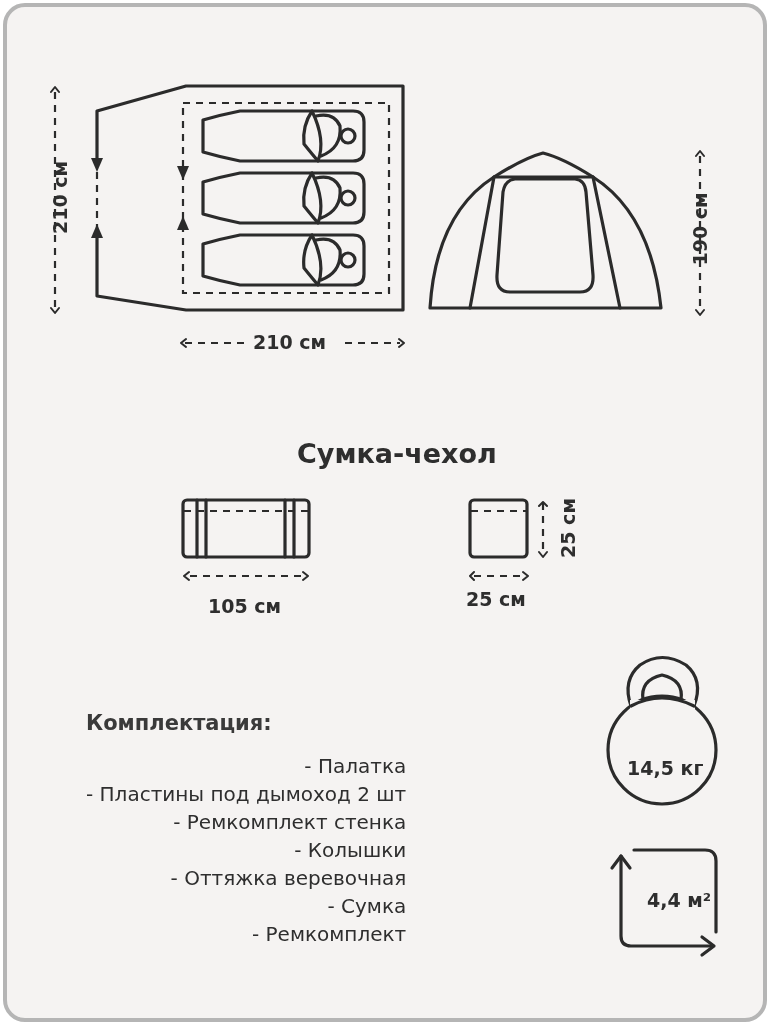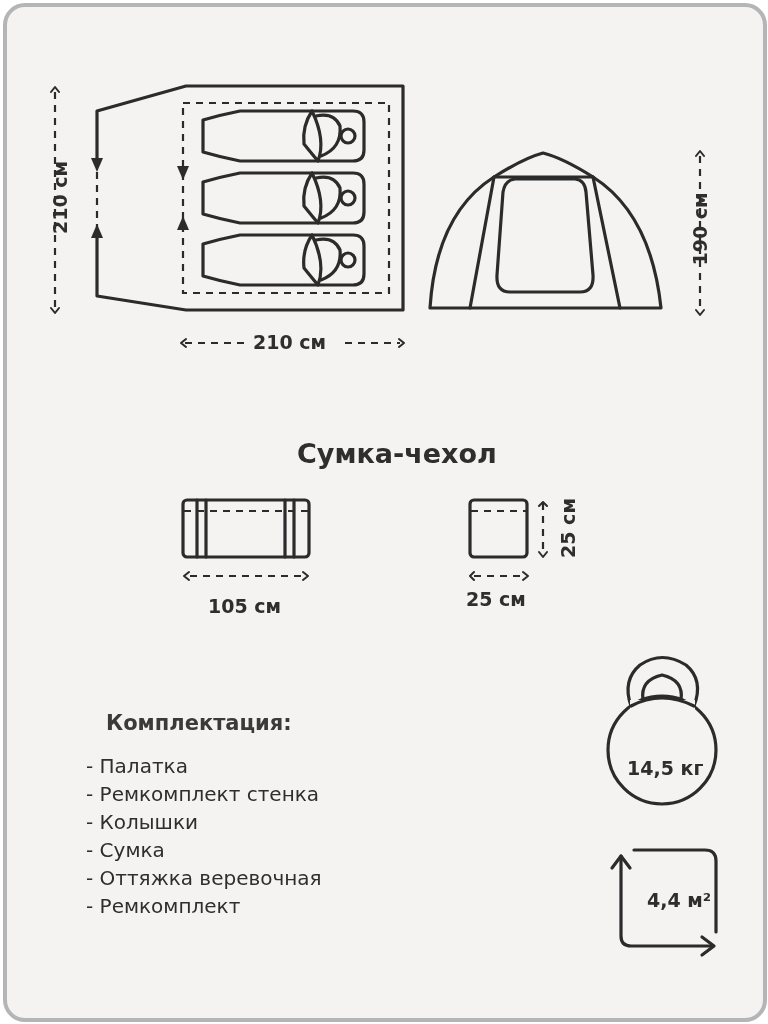--- a/index.html
+++ b/index.html
@@ -3,22 +3,22 @@
 <meta charset="utf-8">
 <style>
   html, body { margin:0; padding:0; }
   body { width:768px; height:1024px; background:#ffffff; position:relative; overflow:hidden; font-family:"DejaVu Sans", sans-serif; }
   .card { position:absolute; left:3px; top:3px; width:756px; height:1011px; border:4px solid #b5b5b5; border-radius:22px; background:#f5f3f2; }
   .abs { position:absolute; }
   .lbl { color:#2e2e2e; font-weight:bold; white-space:nowrap; }
   .title { font-size:27px; }
   .dim { font-size:19px; }
   .vert { transform:rotate(-90deg); transform-origin:center; }
-  .list-title { font-size:21px; font-weight:bold; color:#3a3a3a;margin-left:20px; }
-  .list { list-style:none; margin:0; padding:0; }
+  .list-title { font-size:21px; font-weight:bold; color:#3a3a3a; }
+  .list { list-style:none; margin:0; padding:0;text-align:right; }
   .list li { font-size:20px; color:#2e2e2e; line-height:28px; white-space:nowrap; font-family:"DejaVu Sans", sans-serif; }
   svg { position:absolute; overflow:visible; }
   .stroke { fill:none; stroke:#2b2b2b; stroke-width:3.2; stroke-linejoin:round; stroke-linecap:round; }
   .dash { fill:none; stroke:#2b2b2b; stroke-width:2.2; stroke-dasharray:7 6; }
 </style>
 </head>
 <body>
 
 <div class="card"></div>
 
@@ -81,24 +81,25 @@
   <path class="stroke" style="stroke-width:2" d="M474,572 L470,576 L474,580 M523,572 L528,576 L523,580"></path>
   <path class="dash" d="M543,503 L543,555"></path>
   <path class="stroke" style="stroke-width:2" d="M539,506 L543,502 L547,506 M539,552 L543,557 L547,552"></path>
 </svg>
 <div class="abs lbl dim" style="left:466px;top:588px;">25 см</div>
 <div class="abs lbl dim vert" style="left:536px;top:517px;width:64px;text-align:center;">25 см</div>
 
 <div class="abs list-title" style="left:86px;top:711px;">Комплектация:</div>
 <ul class="abs list" style="left:86px;top:752px;">
   <li>- Палатка</li>
+  <li>- Пластины под дымоход 2 шт</li>
   <li>- Ремкомплект стенка</li>
   <li>- Колышки</li>
+  <li>- Оттяжка веревочная</li>
   <li>- Сумка</li>
-  <li>- Оттяжка веревочная</li>
   <li>- Ремкомплект</li>
 </ul>
 
 <svg style="left:0;top:0;" width="768" height="1024">
   <path class="stroke" d="M631,706 Q622,680 640,665 Q662,650 686,665 Q704,680 694,706"></path>
   <path class="stroke" d="M643,700 Q640,680 662,675 Q684,680 681,700 Q662,694 643,700 Z"></path>
   <circle class="stroke" cx="662" cy="750" r="54"></circle>
   <rect x="630" y="700" width="65" height="10" fill="#f5f3f2"></rect>
   <path class="stroke" d="M631,706 Q646,698 662,698 Q678,698 694,706"></path>
 </svg>

